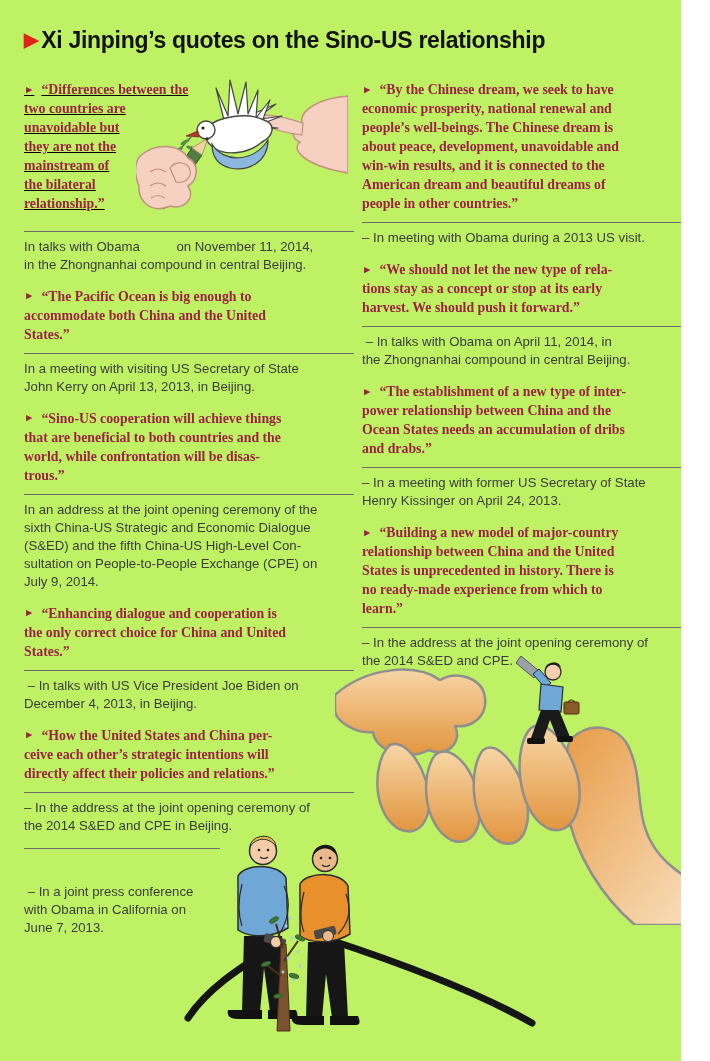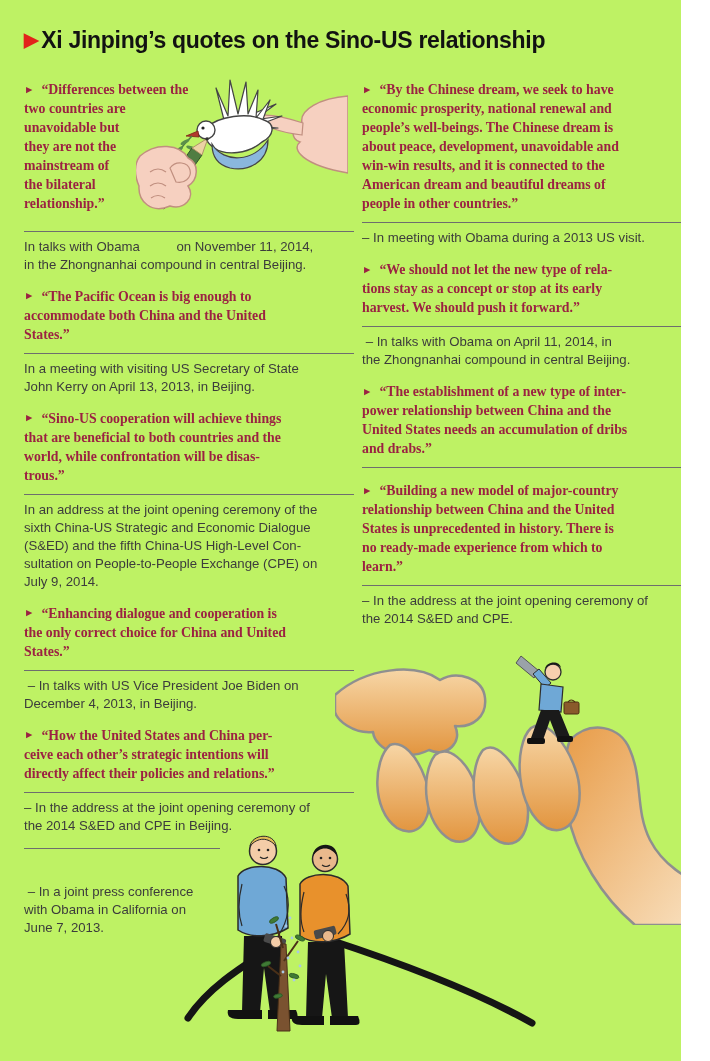--- a/index.html
+++ b/index.html
@@ -17,21 +17,21 @@
   .col-right { left:362px; width:330px; }
 
   .item { margin-bottom:13px; }
   .quote { font-family:"Liberation Serif", serif; font-weight:bold; color:#9b2242;
            font-size:13.8px; line-height:1.38; white-space:pre-wrap; }
   .bullet { font-size:10.5px; margin-right:7px; position:relative; top:-1.5px; white-space:normal; }
   hr.sep { border:none; border-top:1.4px solid #6e6e6e; margin:9px 0 6px 0; }
   .attr { color:#3c3c3c; font-size:13.2px; line-height:1.36; white-space:pre-wrap; }
 
   
-  .q1-wrap { position:relative; height:142px; }
+  .q1-wrap { position:relative; height:142px;text-decoration:underline; }
   .q1-wrap .quote { width:206px; }
   .dove-svg { position:absolute; left:112px; top:-4px; }
 
   
   .item-men .quote { width:238px; }
   .item-men hr.sep { width:196px; }
   .item-men .attr { width:218px;margin-top:34px; }
 
   .men-illustration { position:absolute; left:180px; top:826px; width:370px; height:233px; }
   .handshake-illustration { position:absolute; left:335px; top:650px; width:375px; height:275px; }
@@ -162,23 +162,25 @@
 tions stay as a concept or stop at its early
 harvest. We should push it forward.”</span></p>
       <hr class="sep">
       <p class="attr"> – In talks with Obama on April 11, 2014, in
 the Zhongnanhai compound in central Beijing.</p>
     </section>
 
     <section class="item">
       <p class="quote"><span class="bullet">►</span><span>“The establishment of a new type of inter-
 power relationship between China and the
-United States needs an accumulation of dribs
+Ocean States needs an accumulation of dribs
 and drabs.”</span></p>
       <hr class="sep">
+      <p class="attr">– In a meeting with former US Secretary of State
+Henry Kissinger on April 24, 2013.</p>
     </section>
 
     <section class="item">
       <p class="quote"><span class="bullet">►</span><span>“Building a new model of major-country
 relationship between China and the United
 States is unprecedented in history. There is
 no ready-made experience from which to
 learn.”</span></p>
       <hr class="sep">
       <p class="attr">– In the address at the joint opening ceremony of

